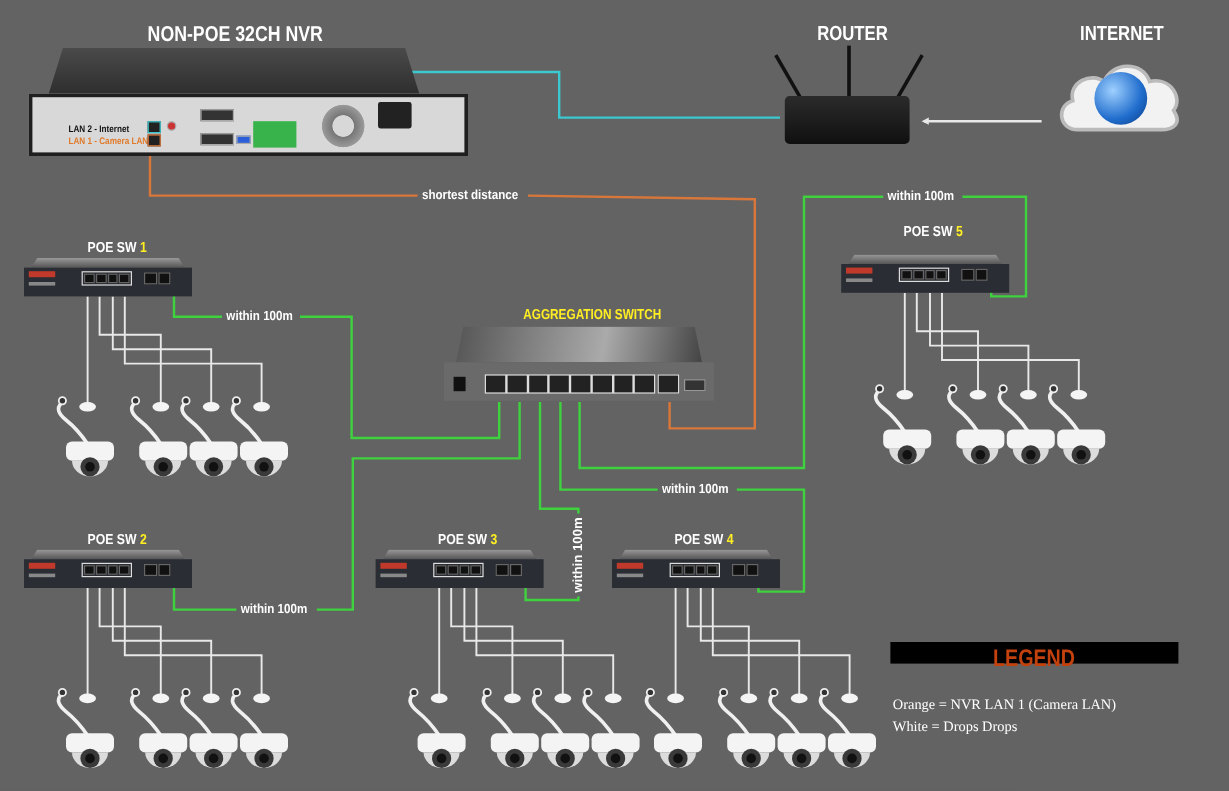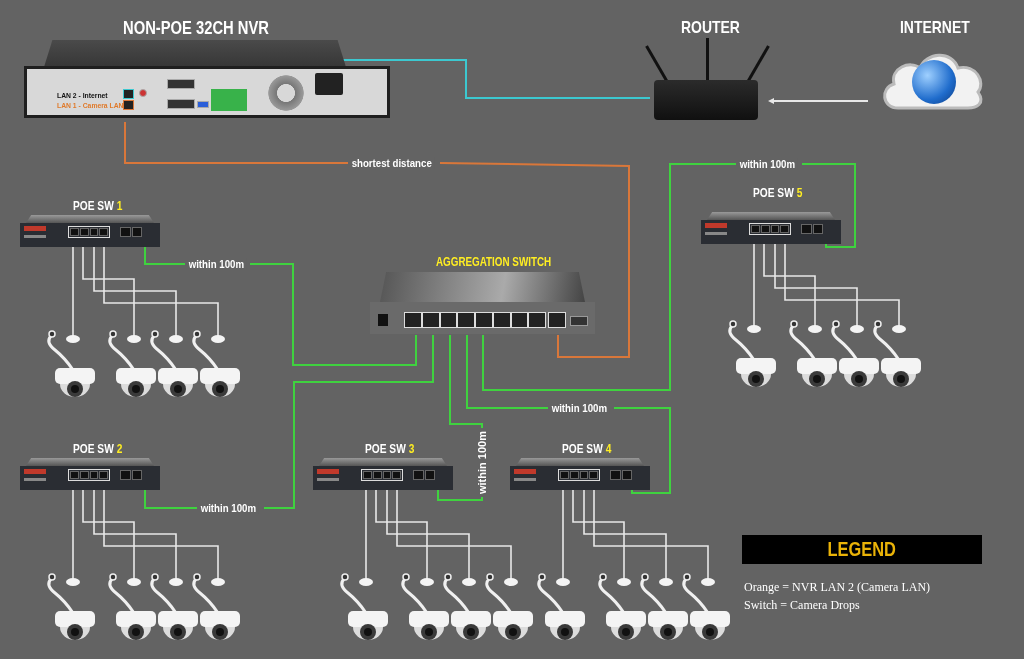--- a/index.html
+++ b/index.html
@@ -9,21 +9,21 @@
   .t-nvr { left:123px; top:18px; font-size:18px; }
   .t-router { left:681px; top:18px; font-size:17px; }
   .t-internet { left:900px; top:18px; font-size:17px; }
   .t-agg { left:436px; top:255px; font-size:12px; color:#ffee22; }
   .sw-title { position:absolute; color:#fff; font-weight:bold; font-size:12px; transform:scaleX(0.85); transform-origin:left center; white-space:nowrap; }
   .sw-title .num { color:#ffee22; }
   .lbl { position:absolute; color:#fff; font-weight:bold; font-size:11px; background:#636363; padding:0 3px; transform:scaleX(0.88); transform-origin:left center; white-space:nowrap; }
   .lbl-vert { transform:rotate(-90deg); transform-origin:left top; }
   
   .nvr-top { position:absolute; left:40px; top:40px; width:310px; height:40px; background:linear-gradient(#4a4a4a,#2d2d2d); clip-path:polygon(4% 0,96% 0,100% 100%,0 100%); }
-  .nvr-body { position:absolute; left:24px; top:66px; width:366px; height:52px; background:#d8d8d8; border:3px solid #1f1f1f; box-sizing:border-box; }
+  .nvr-body { position:absolute; left:24px; top:78px; width:366px; height:52px; background:#d8d8d8; border:3px solid #1f1f1f; box-sizing:border-box; }
   .nvr-lan2 { position:absolute; left:30px; top:22px; font-size:8px; font-weight:bold; color:#111; transform:scaleX(0.85); transform-origin:left; white-space:nowrap; }
   .nvr-lan1 { position:absolute; left:30px; top:32px; font-size:8px; font-weight:bold; color:#e07a2a; transform:scaleX(0.85); transform-origin:left; white-space:nowrap; }
   .port { position:absolute; width:9px; height:8px; background:#222; border:1px solid #aaa; }
   .fan { position:absolute; left:238px; top:4px; width:42px; height:40px; border-radius:50%; background:radial-gradient(circle,#d8d8d8 30%,#777 32%,#999 60%,#d8d8d8 62%); }
   .power { position:absolute; left:288px; top:4px; width:28px; height:22px; background:#222; border-radius:2px; }
   .term { position:absolute; top:20px; width:36px; height:22px; background:#38b24a; }
   
   .router { position:absolute; left:654px; top:80px; width:104px; height:40px; background:linear-gradient(#2b2b2b,#101010); border-radius:4px; }
   .antenna { position:absolute; width:3px; height:44px; background:#111; transform-origin:bottom center; }
   
@@ -41,21 +41,21 @@
   .poe-sw .ugroup span { flex:1; background:#111; border:1px solid #666; }
   .agg { position:absolute; left:370px; top:272px; width:225px; height:62px; }
   .agg .top { position:absolute; left:10px; top:0; width:205px; height:30px; background:linear-gradient(100deg,#555,#aaa 60%,#444); clip-path:polygon(3% 0,97% 0,100% 100%,0 100%); }
   .agg .front { position:absolute; left:0; top:30px; width:225px; height:32px; background:#6a6a6a; }
   .agg .ports { position:absolute; left:34px; top:10px; width:140px; height:14px; display:flex; gap:2px; background:#ddd; padding:1px; }
   .agg .ports span { flex:1; background:#222; }
   .agg .uplink { position:absolute; left:178px; top:10px; width:16px; height:14px; background:#222; border:1px solid #ddd; }
   .agg .sfp { position:absolute; left:200px; top:14px; width:16px; height:8px; background:#333; border:1px solid #999; }
   .agg .dc { position:absolute; left:8px; top:12px; width:10px; height:12px; background:#111; }
   
-  .legend-head { position:absolute; left:742px; top:535px; width:240px; height:29px; background:#000; color:#eab308; font-weight:bold; font-size:20px; text-align:center; line-height:29px; }
+  .legend-head { position:absolute; left:742px; top:535px; width:240px; height:18px; background:#000; color:#c2410c; font-weight:bold; font-size:20px; text-align:center; line-height:29px; }
   .legend-head span { display:inline-block; transform:scaleX(0.82); }
   .legend-list { position:absolute; left:744px; top:578px; color:#fff; font-family:"Liberation Serif", serif; font-size:12px; line-height:18px; }
   .legend-list div { white-space:nowrap; }
 </style>
 </head>
 <body>
 
 <svg id="diagram" viewBox="0 0 1024 659" xmlns="http://www.w3.org/2000/svg">
   <g fill="none" stroke-width="2">
 
@@ -437,15 +437,15 @@
 
 <div class="lbl" style="left:349px;top:157px">shortest distance</div>
 <div class="lbl" style="left:186px;top:258px">within 100m</div>
 <div class="lbl" style="left:198px;top:502px">within 100m</div>
 <div class="lbl lbl-vert" style="left:476px;top:497px">within 100m</div>
 <div class="lbl" style="left:549px;top:402px">within 100m</div>
 <div class="lbl" style="left:737px;top:158px">within 100m</div>
 
 <div class="legend-head"><span>LEGEND</span></div>
 <div class="legend-list">
-  <div>Orange = NVR LAN 2 (Camera LAN)</div>
-  <div>Switch = Camera Drops</div>
+  <div>Orange = NVR LAN 1 (Camera LAN)</div>
+  <div>White = Drops Drops</div>
 </div>
 
 </body></html>

